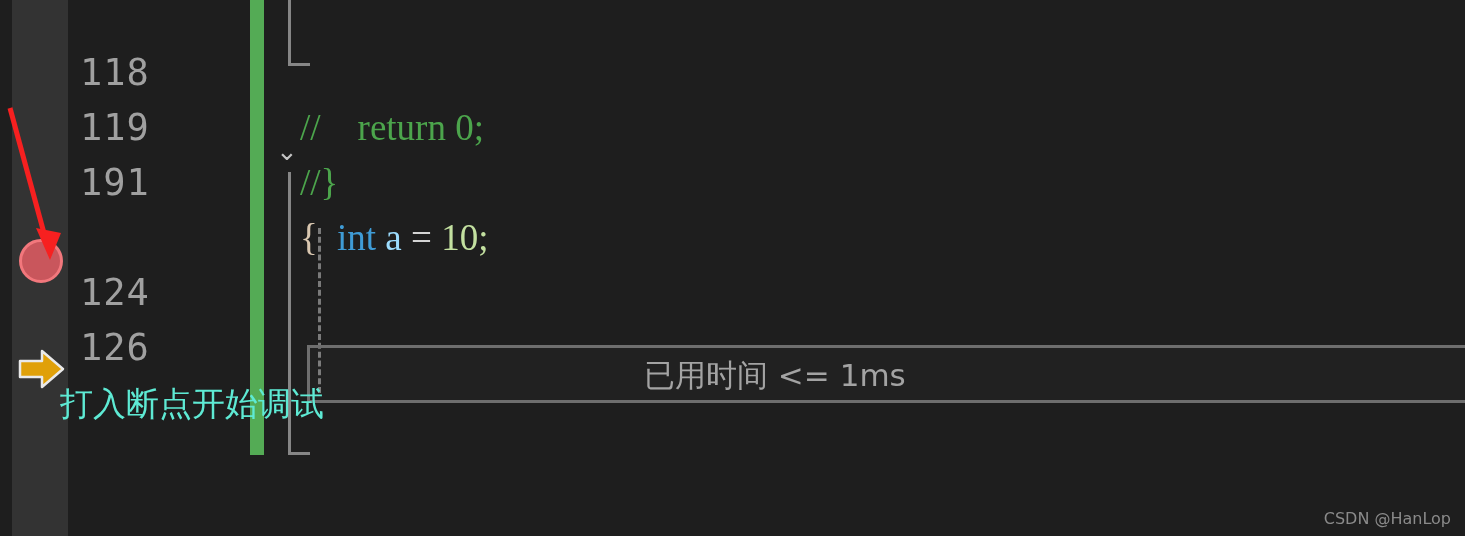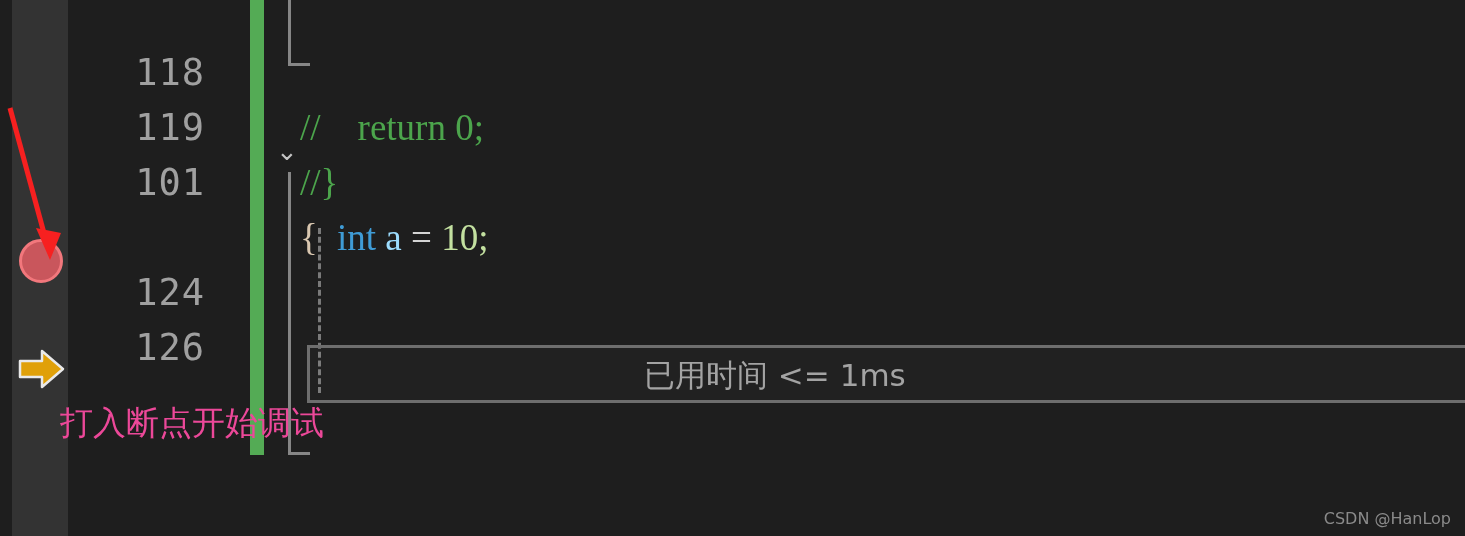--- a/index.html
+++ b/index.html
@@ -50,21 +50,21 @@
   .row {
     position: relative;
     height: 55px;
     line-height: 55px;
     white-space: pre;
   }
   .lineno {
     position: absolute;
     left: 80px;
     width: 125px;
-    text-align: right;
+    text-align: left;
     color: #a0a0a0;
     font-size: 37px;
     font-family: "DejaVu Sans Mono", "Liberation Mono", monospace;
     letter-spacing: 1px;
   }
   .row.current .lineno {
     color: #f2f2f2;
     font-weight: bold;
   }
   .code {
@@ -187,22 +187,22 @@
     top: 100px;
     width: 80px;
     height: 170px;
     pointer-events: none;
   }
 
   
   .anno-text {
     position: absolute;
     left: 60px;
-    top: 403px;
-    color: #ec4899;
+    top: 384px;
+    color: #5eead4;
     font-size: 33px;
     line-height: 40px;
     font-family: "DejaVu Sans", "Liberation Sans", sans-serif;
     white-space: pre;
   }
 
   
   .watermark {
     position: absolute;
     right: 14px;
@@ -233,21 +233,21 @@
     </div>
 
     <div class="row">
       <span class="lineno">119</span>
       <span class="code"><span class="tok-comment">//}</span></span>
     </div>
 
 
 
     <div class="row">
-      <span class="lineno">101</span>
+      <span class="lineno">191</span>
       <span class="code"><span class="tok-brace">{</span></span>
     </div>
 
     <div class="row">
       <span class="code"><span>    </span><span class="tok-type">int</span><span> </span><span class="tok-var">a</span><span> </span><span class="tok-op">=</span><span> </span><span class="tok-num">10</span><span class="tok-semi">;</span></span>
     </div>
 
     <div class="row">
       <span class="lineno">124</span>
       <span class="code"></span>

